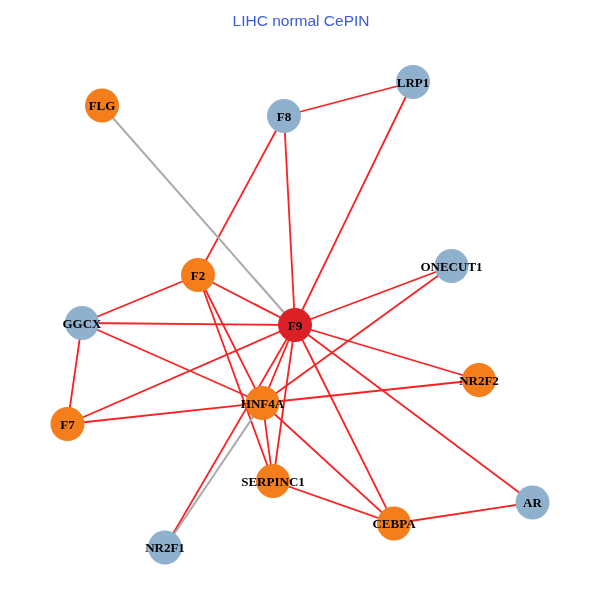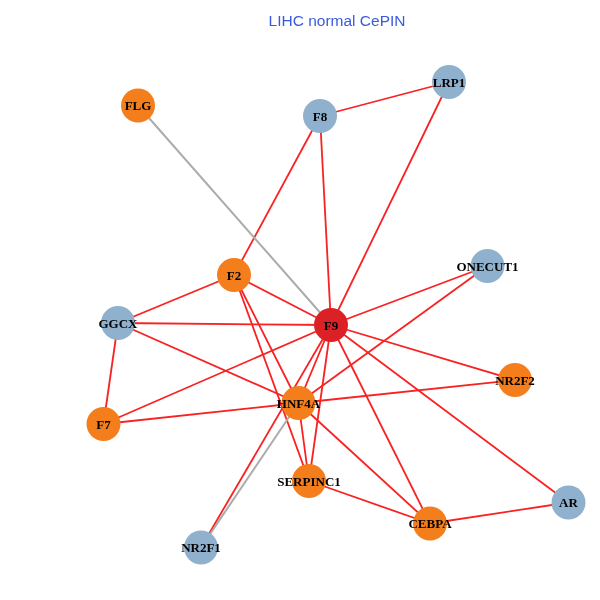--- a/index.html
+++ b/index.html
@@ -1,16 +1,16 @@
 <!DOCTYPE html>
 <html><head>
 <meta charset="utf-8">
 <style>
 html,body{margin:0;padding:0;background:#ffffff;}
-#wrap{width:488px;height:600px;position:relative;margin-left:36px;}
+#wrap{width:488px;height:600px;position:relative;}
 svg{display:block;}
 </style>
 </head>
 <body>
 <div id="wrap">
 <svg width="600" height="600" viewBox="0 0 600 600">
   <rect x="0" y="0" width="600" height="600" fill="#ffffff"></rect>
   <text x="301" y="25.5" text-anchor="middle" font-family="Liberation Sans, sans-serif" font-size="15.5" fill="#3A5BDE">LIHC normal CePIN</text>
   <g stroke="#F92121" stroke-width="1.8" fill="none">
     <line x1="284" y1="116" x2="413" y2="82"></line>

